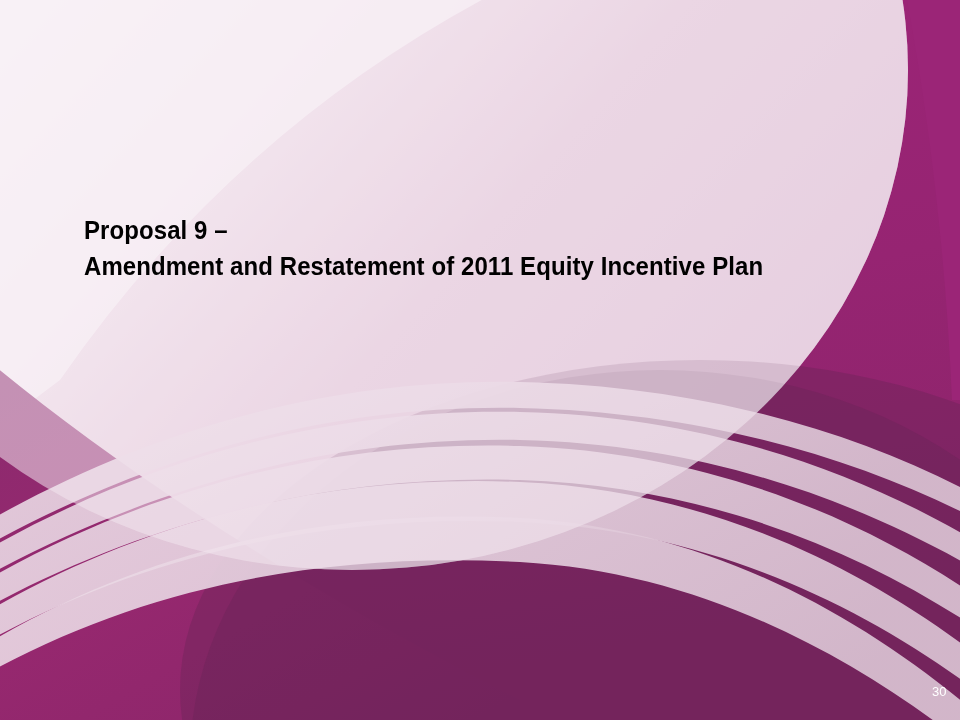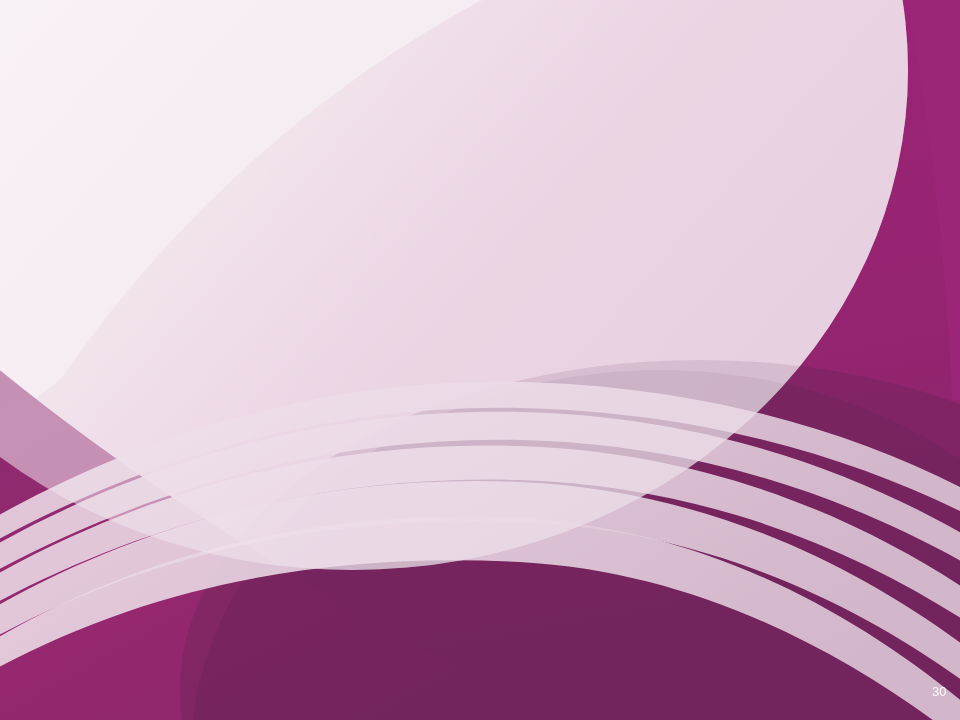--- a/index.html
+++ b/index.html
@@ -149,16 +149,20 @@
       <ellipse cx="352" cy="70" rx="556" ry="500" fill="#F3E6EE" opacity="0.55"></ellipse>
 
       <path d="M 905 -10 C 930 120 946 260 952 400 L 975 400 L 975 -10 Z" fill="#9B2577"></path>
 
       <path d="M 960 300 C 820 350 620 372 430 366 C 250 360 90 330 -10 286
                L -10 740 L 980 740 Z" fill="none"></path>
 
     </g>
   </svg>
 
+  <div id="title-block">
+    <div class="title-line">Proposal 9 –</div>
+    <div class="title-line">Amendment and Restatement of 2011 Equity Incentive Plan</div>
+  </div>
 
   <div id="page-number">30</div>
 
 </div>
 
 </body></html>

